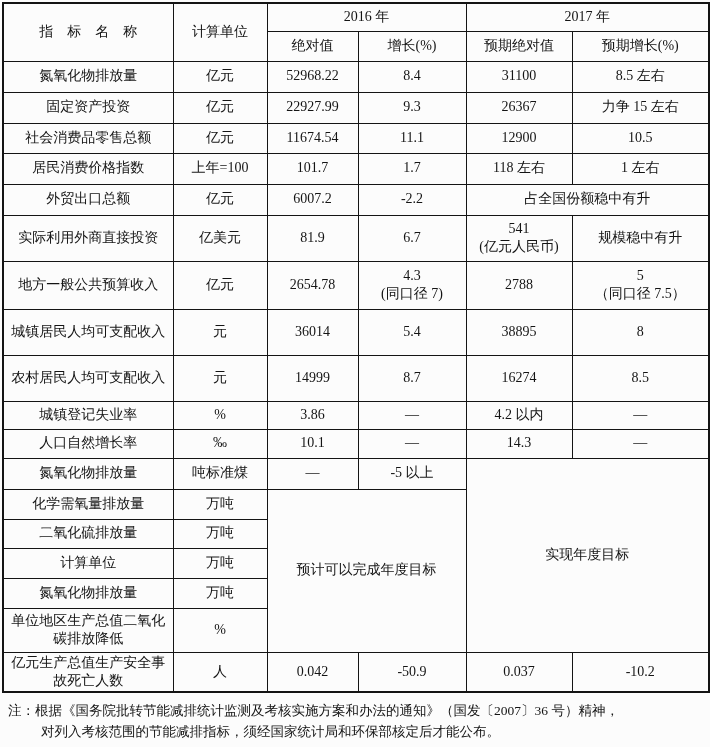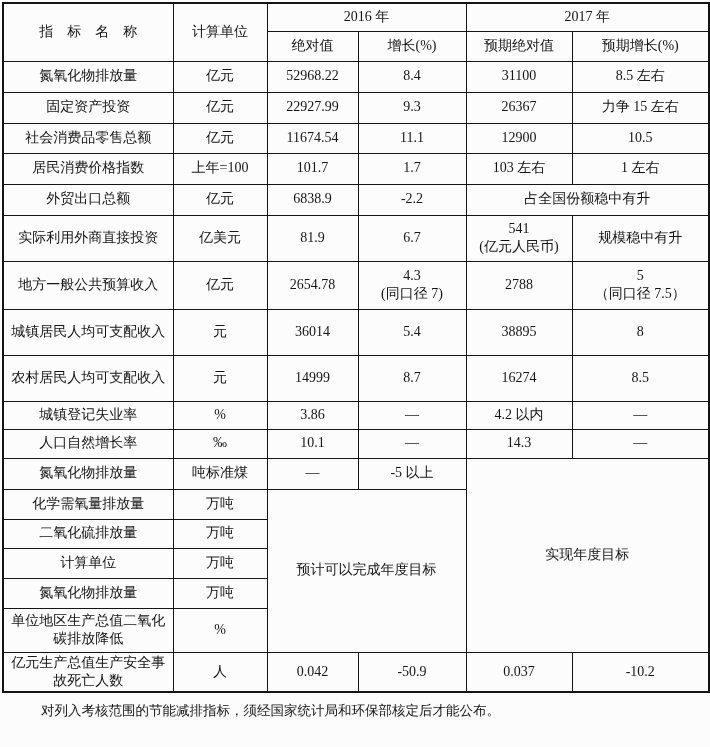--- a/index.html
+++ b/index.html
@@ -91,27 +91,27 @@
     <td>11674.54</td>
     <td>11.1</td>
     <td>12900</td>
     <td>10.5</td>
   </tr>
   <tr style="height:31px">
     <td class="name">居民消费价格指数</td>
     <td>上年=100</td>
     <td>101.7</td>
     <td>1.7</td>
-    <td>103 左右</td>
+    <td>118 左右</td>
     <td>1 左右</td>
   </tr>
   <tr style="height:31px">
     <td class="name">外贸出口总额</td>
     <td>亿元</td>
-    <td>6838.9</td>
+    <td>6007.2</td>
     <td>-2.2</td>
     <td colspan="2">占全国份额稳中有升</td>
   </tr>
   <tr style="height:46px">
     <td class="name">实际利用外商直接投资</td>
     <td>亿美元</td>
     <td>81.9</td>
     <td>6.7</td>
     <td>541
 (亿元人民币)</td>
@@ -192,14 +192,15 @@
     <td>人</td>
     <td>0.042</td>
     <td>-50.9</td>
     <td>0.037</td>
     <td>-10.2</td>
   </tr>
 </tbody>
   </table>
 
 <div class="note">
+  <div class="l1">注：根据《国务院批转节能减排统计监测及考核实施方案和办法的通知》（国发〔2007〕36 号）精神，</div>
   <div class="l2">对列入考核范围的节能减排指标，须经国家统计局和环保部核定后才能公布。</div>
 </div>
 
 </body></html>

